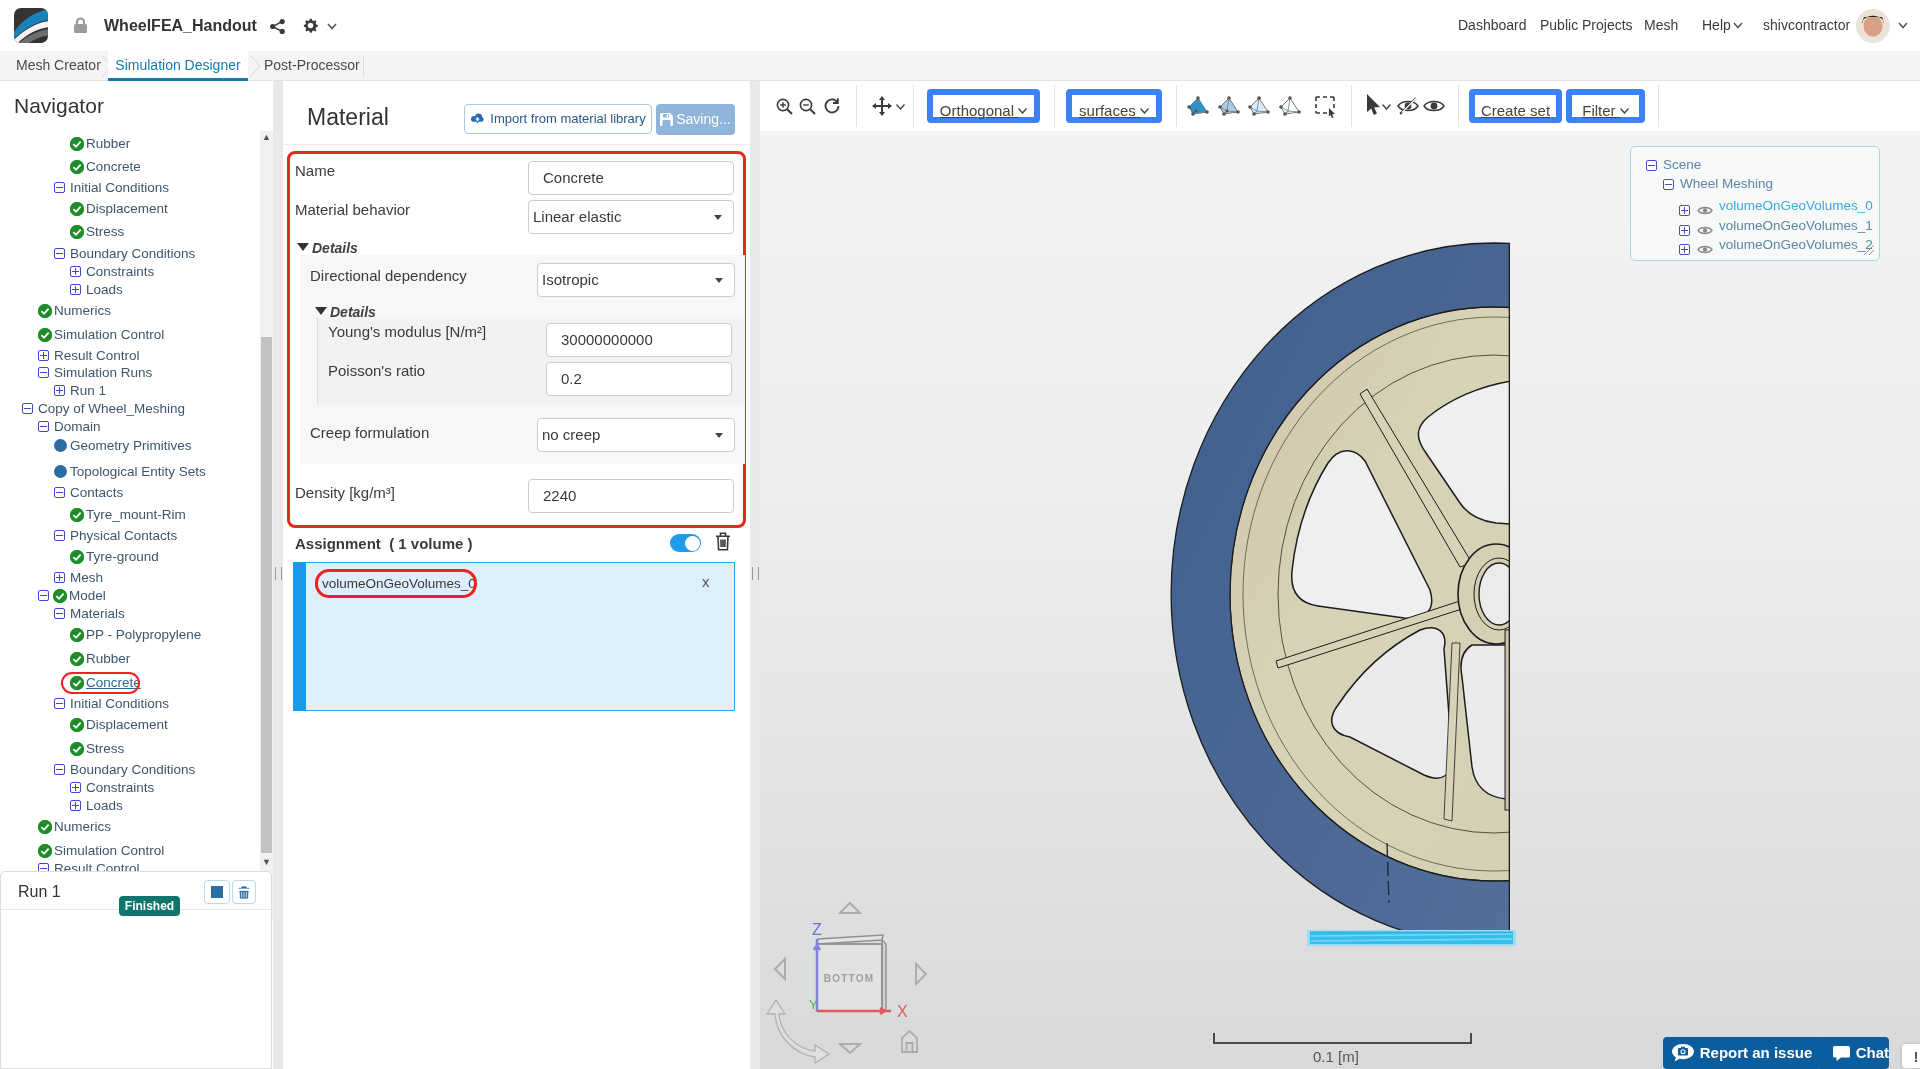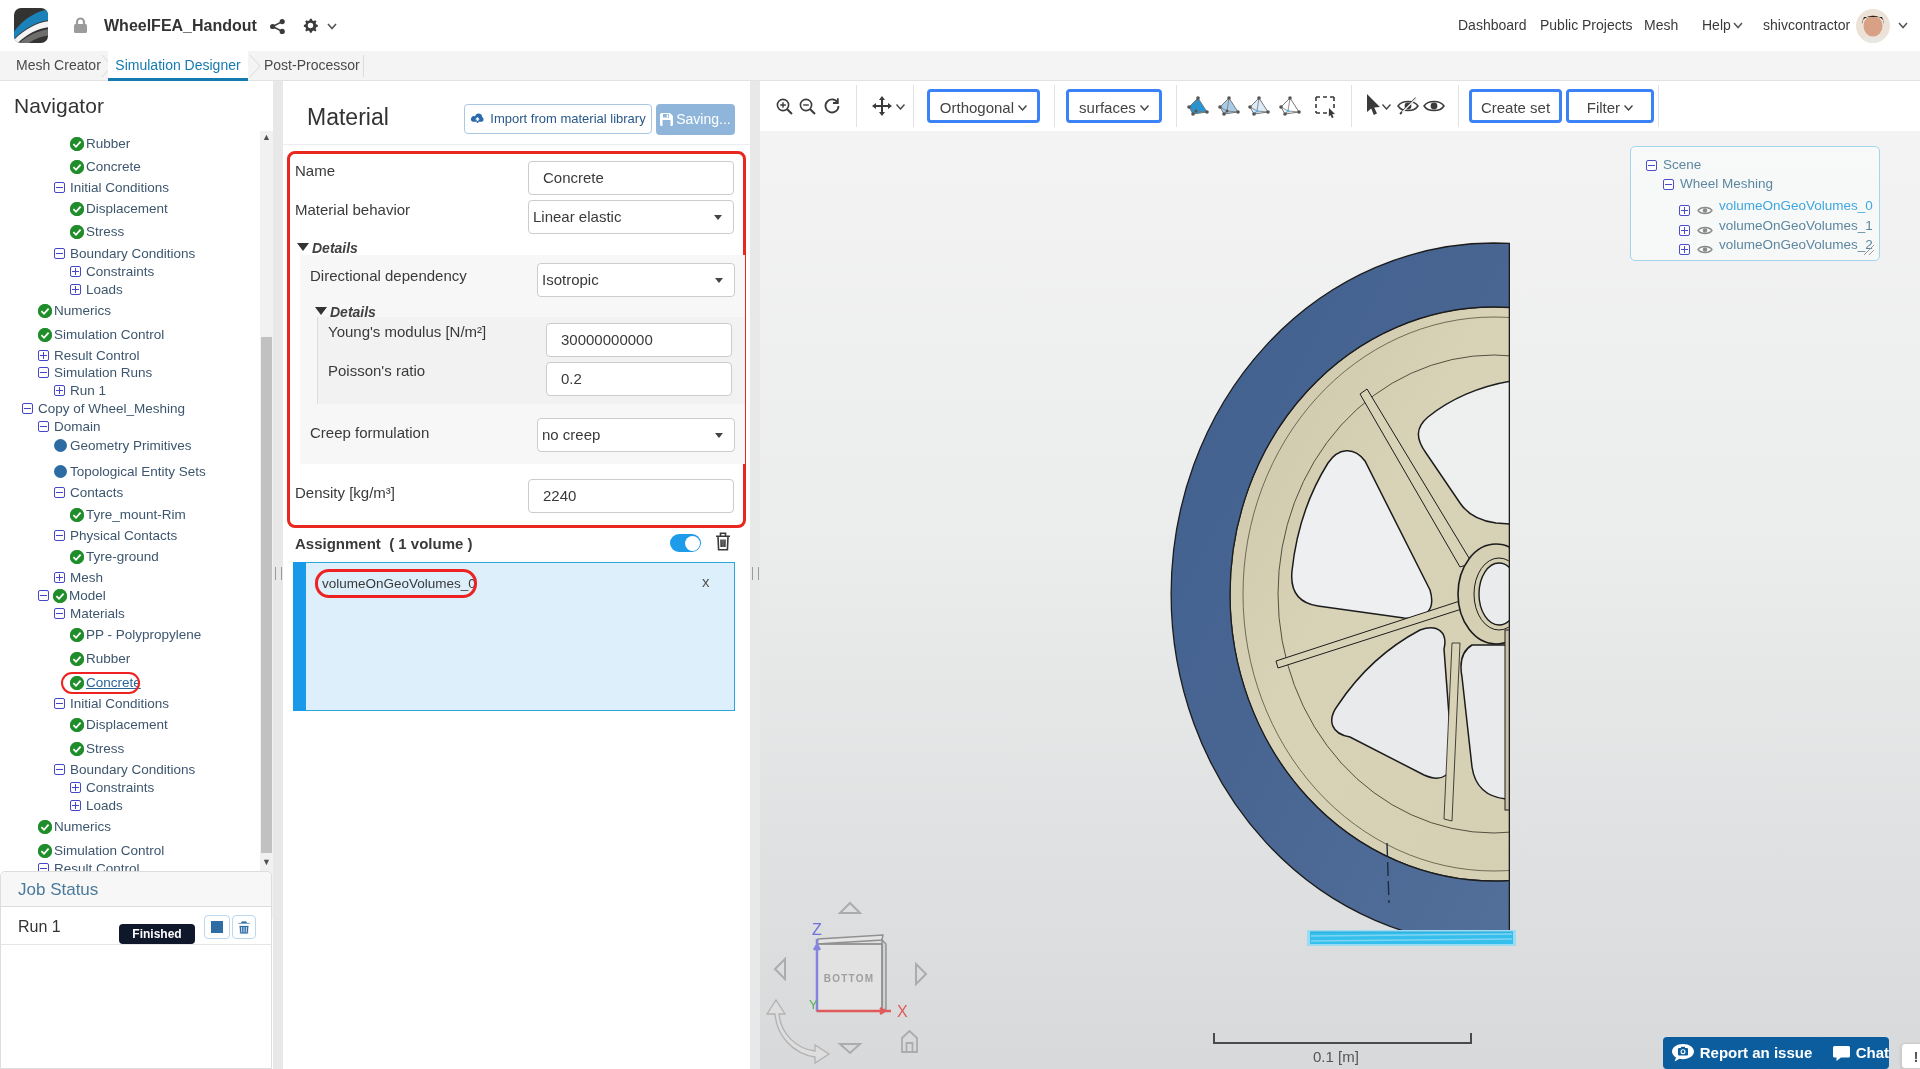--- a/index.html
+++ b/index.html
@@ -254,24 +254,23 @@
     </span>
     <div class="trow" style="left:54px;top:761px">Simulation Control</div>
 <span class="tbox" style="left:38px;top:782px"></span>
     <div class="trow" style="left:54px;top:779px">Result Control</div>
 <div id="nscroll">
       <div id="nthumb"></div>
     </div>
 <div class="sbtn" style="top:50px">▲</div>
 <div class="sbtn" style="top:775px">▼</div>
 <div id="jobstatus">
- <div id="jshead">Job Status</div>
  <div style="position:relative;height:38px;border-bottom:1px solid #e5e5e5">
    <div class="abs" style="left:17px;top:11px;font-size:16px;color:#333">Run 1</div>
-   <div class="abs" style="left:118px;top:17px;width:76px;height:20px;background:#0f172a;border-radius:4px;color:#fff;font-size:12px;font-weight:bold;text-align:center;line-height:20px">Finished</div>
+   <div class="abs" style="left:118px;top:24px;width:61px;height:20px;background:#0f766e;border-radius:4px;color:#fff;font-size:12px;font-weight:bold;text-align:center;line-height:20px">Finished</div>
    <div class="abs" style="left:203px;top:8px;width:26px;height:24px;border:1px solid #bcd8ef;border-radius:4px;background:#fff">
           <span style="position:absolute;left:6px;top:5px;width:12px;height:12px;background:#2e6da4"></span>
         </div>
    <div class="abs" style="left:231px;top:8px;width:24px;height:24px;border:1px solid #bcd8ef;border-radius:4px;background:#fff">
      <svg style="position:absolute;left:4px;top:4px" width="14" height="15" viewBox="0 0 14 15">
             <path fill="#2e6da4" d="M4.5 1 L9.5 1 L10 2.5 L13 2.5 L13 4 L1 4 L1 2.5 L4 2.5 Z M2 5.5 L12 5.5 L11.2 14 L2.8 14 Z M4.5 7 L4.8 12.5 M7 7 L7 12.5 M9.5 7 L9.2 12.5" stroke="#fff" stroke-width="0.8"></path>
           </svg>
    </div>
  </div>
 </div>
@@ -335,21 +334,21 @@
 
 <div style="position:absolute;left:10px;top:467px;width:442px;height:149px;background:#dceffa;border:1px solid #2da4dd"></div>
 <div style="position:absolute;left:10px;top:467px;width:13px;height:149px;background:#189ae8"></div>
 <div style="position:absolute;left:39px;top:481px;font-size:13.5px;color:#3a3a3a">volumeOnGeoVolumes_0</div>
 <div style="position:absolute;left:32px;top:474px;width:162px;height:29px;border:3px solid #ee2222;border-radius:14px"></div>
 <div style="position:absolute;left:419px;top:478px;font-size:15px;color:#555">x</div>
 </div>
 <div id="vp" style="position:absolute;left:760px;top:81px;width:1160px;height:988px;background:#fff">
 <div id="vptoolbar" style="position:absolute;left:0;top:0;width:1160px;height:50px;background:#fff">
 <style>
- .tbtn { position:absolute; top:8px; height:34px; border:3px solid #3b82f6; border-radius:4px; background:#fff; font-size:15px; color:#444; text-align:center; line-height:32px;}
+ .tbtn { position:absolute; top:8px; height:34px; border:6px solid #3b82f6; border-radius:4px; background:#fff; font-size:15px; color:#444; text-align:center; line-height:32px;text-decoration:underline;}
  .tsep { position:absolute; top:4px; width:1px; height:42px; background:#e2e2e2; }
  .ticon { position:absolute; }
 </style>
       <div class="tsep" style="left:96px"></div>
       <div class="tsep" style="left:153px"></div>
       <div class="tsep" style="left:294px"></div>
       <div class="tsep" style="left:416px"></div>
       <div class="tsep" style="left:591px"></div>
       <div class="tsep" style="left:698px"></div>
       <div class="tsep" style="left:898px"></div>
@@ -429,21 +428,21 @@
         <path d="M1 9 C5 3 17 3 21 9 C17 15 5 15 1 9 Z" fill="none" stroke="#3a3a3a" stroke-width="1.5"></path>
         <circle cx="11" cy="9" r="3.4" fill="#3a3a3a"></circle>
         <path d="M3 17 L19 1" stroke="#3a3a3a" stroke-width="1.8"></path>
         <path d="M5 15.5 L21 -0.5" stroke="#fff" stroke-width="1.2"></path>
       </svg>
 <svg class="ticon" style="left:663px;top:16px" width="22" height="18" viewBox="0 0 22 18">
         <path d="M1 9 C5 3 17 3 21 9 C17 15 5 15 1 9 Z" fill="none" stroke="#3a3a3a" stroke-width="1.5"></path>
         <circle cx="11" cy="9" r="3.4" fill="#3a3a3a"></circle>
       </svg>
 <div class="tbtn" style="left:709px;width:93px">Create set</div>
-<div class="tbtn" style="left:806px;width:88px">Filter <svg style="vertical-align:2px" width="9" height="6" viewBox="0 0 9 6">
+<div class="tbtn" style="left:806px;width:79px">Filter <svg style="vertical-align:2px" width="9" height="6" viewBox="0 0 9 6">
           <path d="M0.5 0.5 L4.5 5 L8.5 0.5" stroke="#444" stroke-width="1.4" fill="none"></path>
         </svg></div>
 </div>
     <div id="scene3d" style="position:absolute;left:0;top:50px;width:1160px;height:938px;background:linear-gradient(180deg,#f3f3f3 0%,#eceded 40%,#d8d9da 100%)">
 <svg width="1160" height="938" viewBox="0 0 1160 938" style="position:absolute;left:0;top:0">
 <defs>
  <linearGradient id="tyre" x1="0" y1="0" x2="1" y2="0.55">
    <stop offset="0" stop-color="#40608f"></stop>
             <stop offset="0.5" stop-color="#4b6793"></stop>
             <stop offset="1" stop-color="#57749f"></stop>

